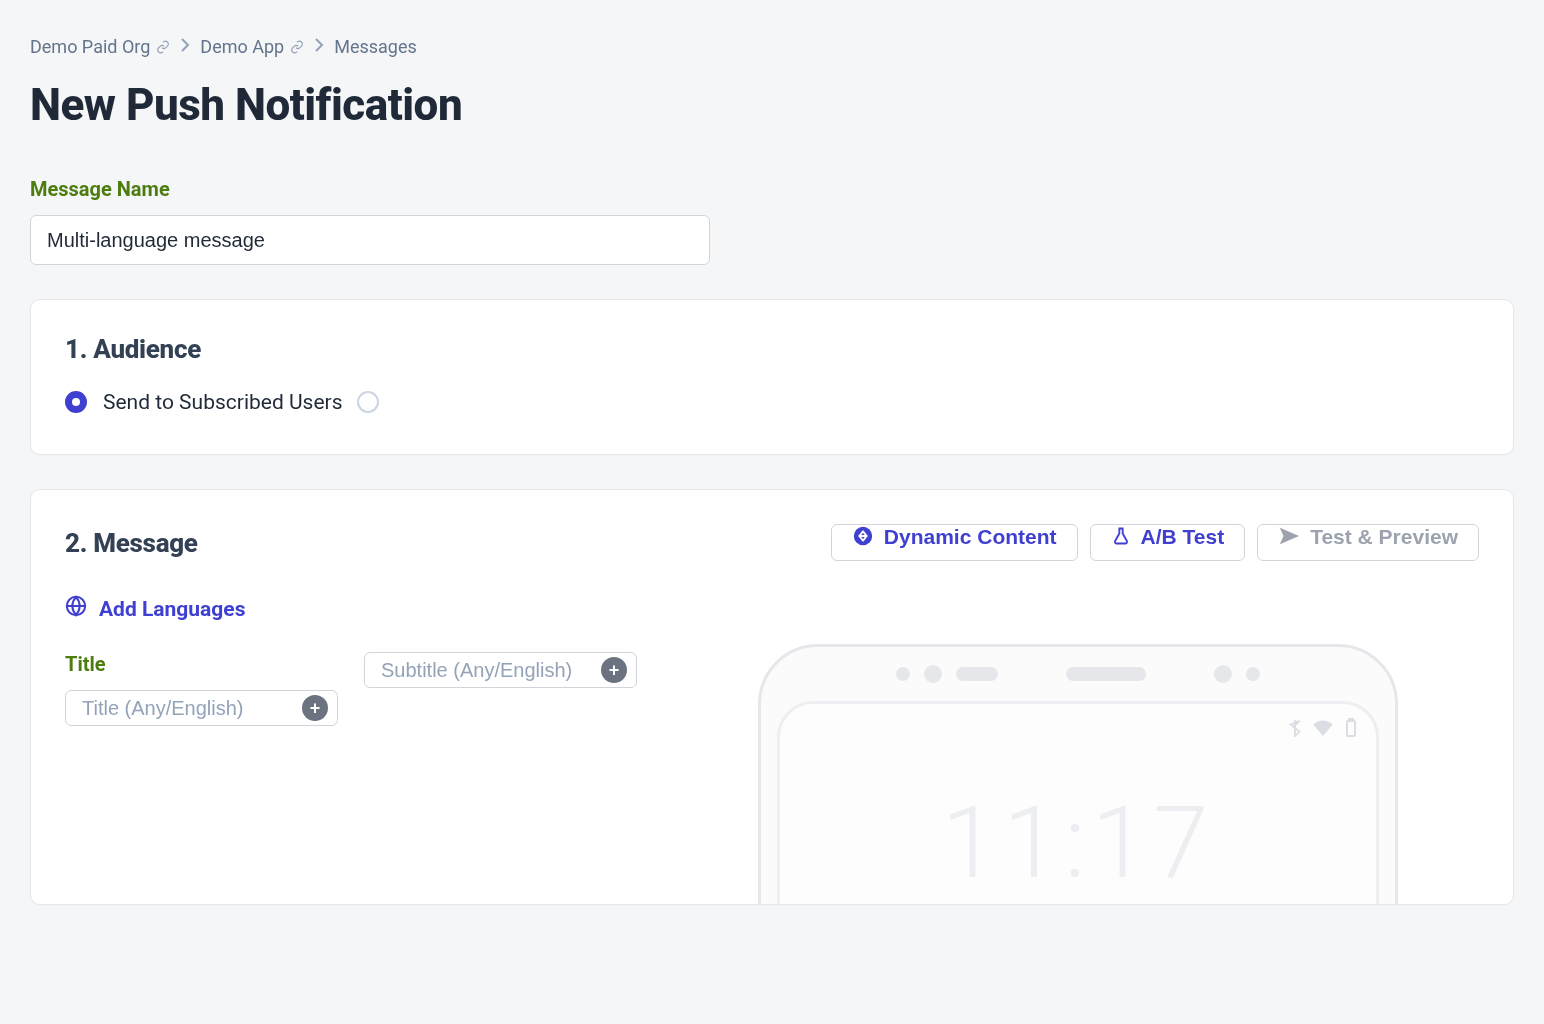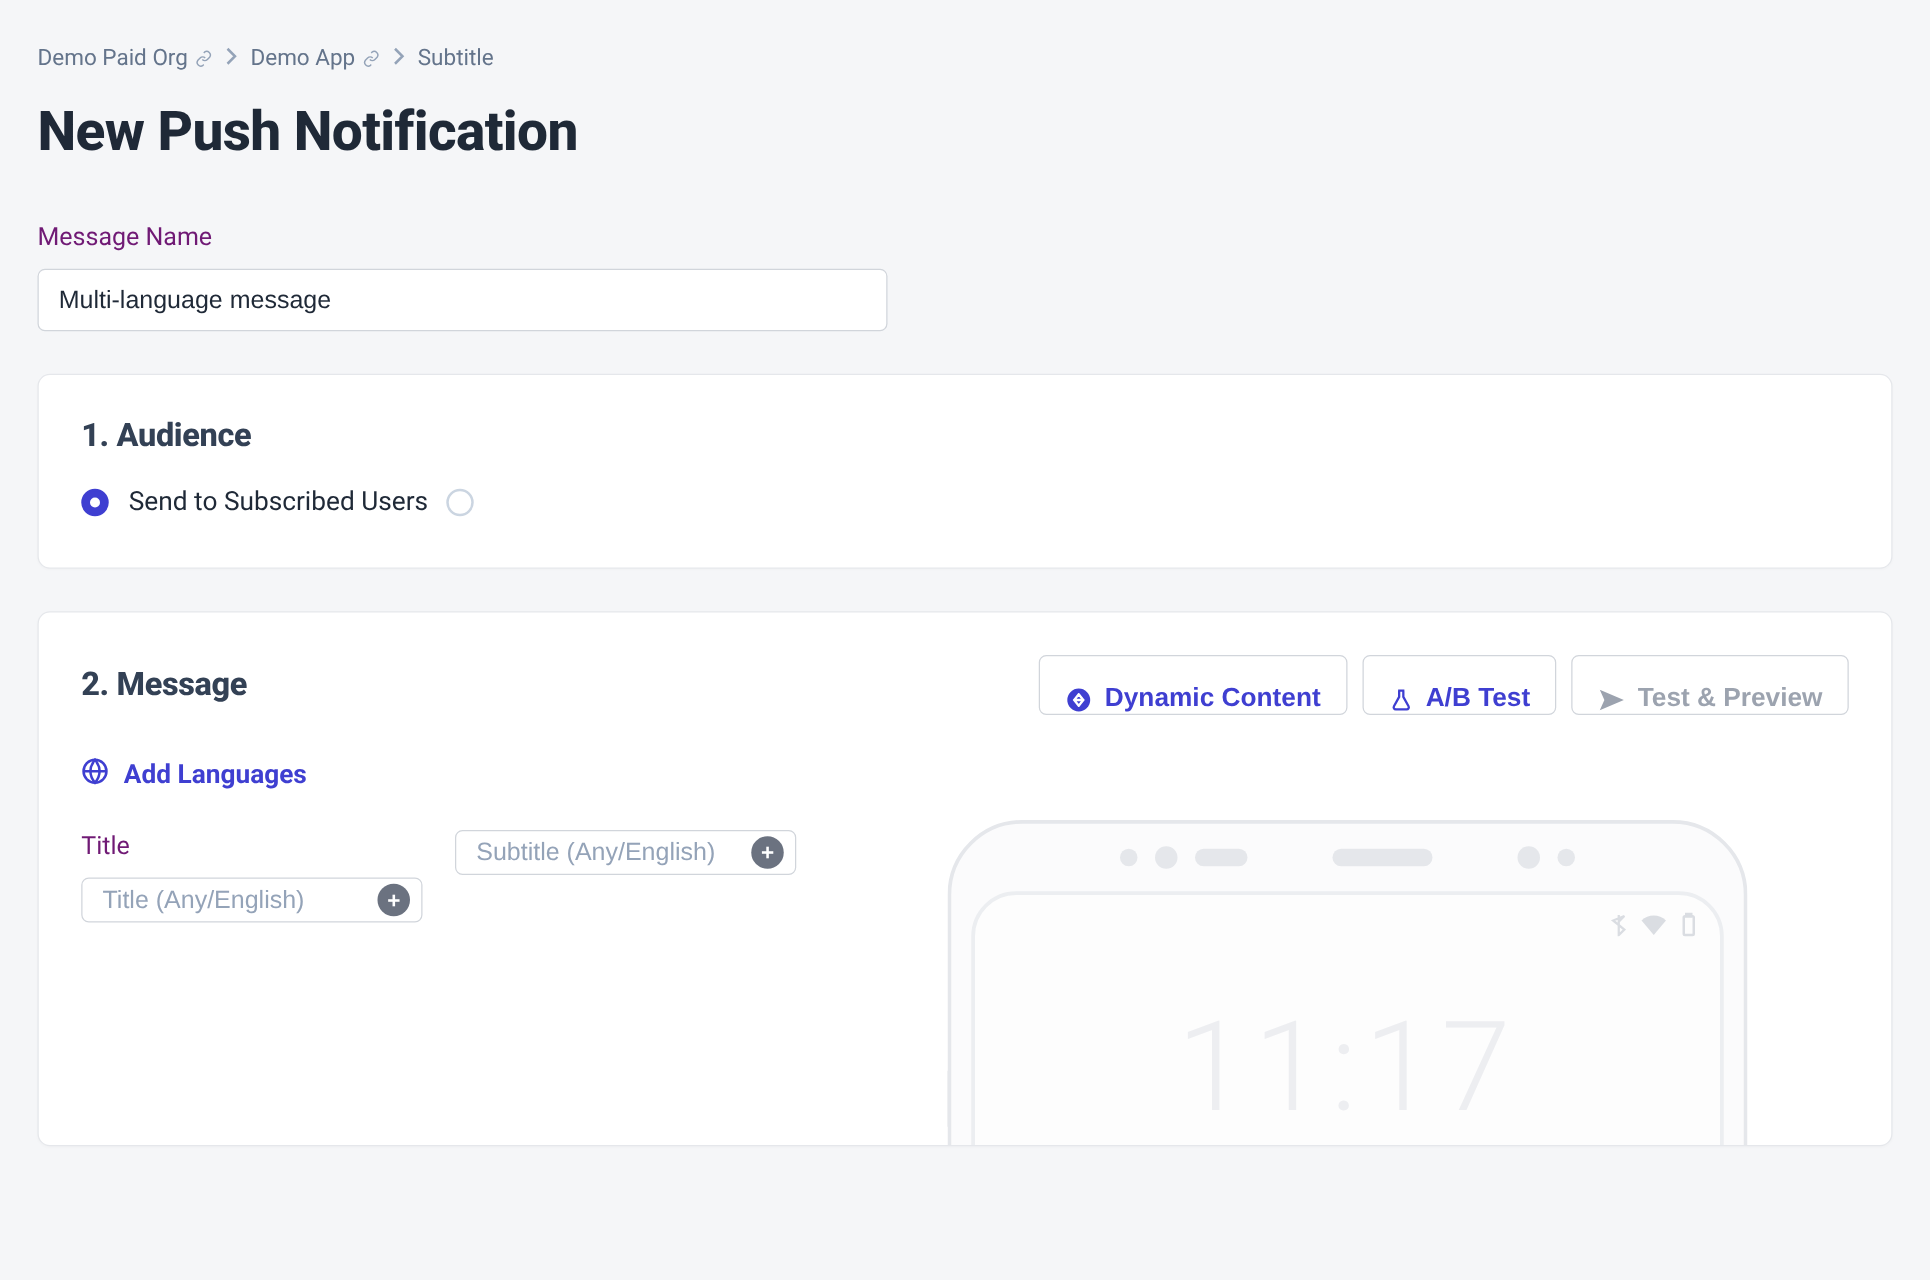--- a/index.html
+++ b/index.html
@@ -41,22 +41,22 @@
       font-size: 44px;
       font-weight: 800;
       color: #1f2937;
       margin-top: 22px;
       letter-spacing: -0.5px;
     }
     
     .msg-name-block { margin-top: 46px; }
     .field-label {
       font-size: 20px;
-      color: #701a75;
-      font-weight: 400;
+      color: #4d7c0f;
+      font-weight: 700;
       margin-bottom: 14px;
       display: block;
     }
     .text-input {
       width: 680px;
       height: 50px;
       border: 1px solid #d1d5db;
       border-radius: 6px;
       background: #fff;
       padding: 0 16px;
@@ -89,22 +89,22 @@
     .radio-outer.selected { border-color: #3f3fd1; background:#3f3fd1; }
     .radio-inner { width: 8px; height: 8px; border-radius: 50%; background:#fff; display:none; }
     .radio-outer.selected .radio-inner { display:block; }
     .radio-label { font-size: 21px; color:#1f2937; }
     
     .section2-head {
       display:flex; justify-content: space-between; align-items: center;
     }
     .btn-row { display:flex; gap:12px; }
     .btn {
-      display:flex; align-items:flex-end; gap:10px;
-      height:48px; padding:0 20px;
+      display:flex; align-items:flex-start; gap:10px;
+      height:37px; padding:0 20px;
       border:1px solid #d1d5db; border-radius:6px;
       background:#fff; font-size:21px; font-weight:600;
       cursor:pointer;
     }
     .btn.primary-outline { color:#3f3fd1; }
     .btn.disabled { color:#9ca3af; cursor:default; }
     .btn .bicon { display:inline-flex; }
     
     .add-lang { margin-top: 34px; display:flex; align-items:center; gap:12px; color:#3f3fd1; font-size:21px; font-weight:700; cursor:pointer; }
     
@@ -177,21 +177,21 @@
             <path d="M14 11a5 5 0 0 0-7 0l-3 3a5 5 0 0 0 7 7l1-1"></path>
           </svg>
       </span>
     </a>
     <span class="chev">
       <svg width="10" height="14" viewBox="0 0 8 14" fill="none" stroke="#94a3b8" stroke-width="2">
           <path d="M1 1l6 6-6 6"></path>
         </svg>
     </span>
     <a href="#">
-      <span>Subtitle</span>
+      <span>Messages</span>
     </a>
   </nav>
 
   <h1 class="page-title">New Push Notification</h1>
 
   <div class="msg-name-block">
     <label class="field-label">Message Name</label>
     <input class="text-input" type="text" value="Multi-language message" style="">
   </div>
 

